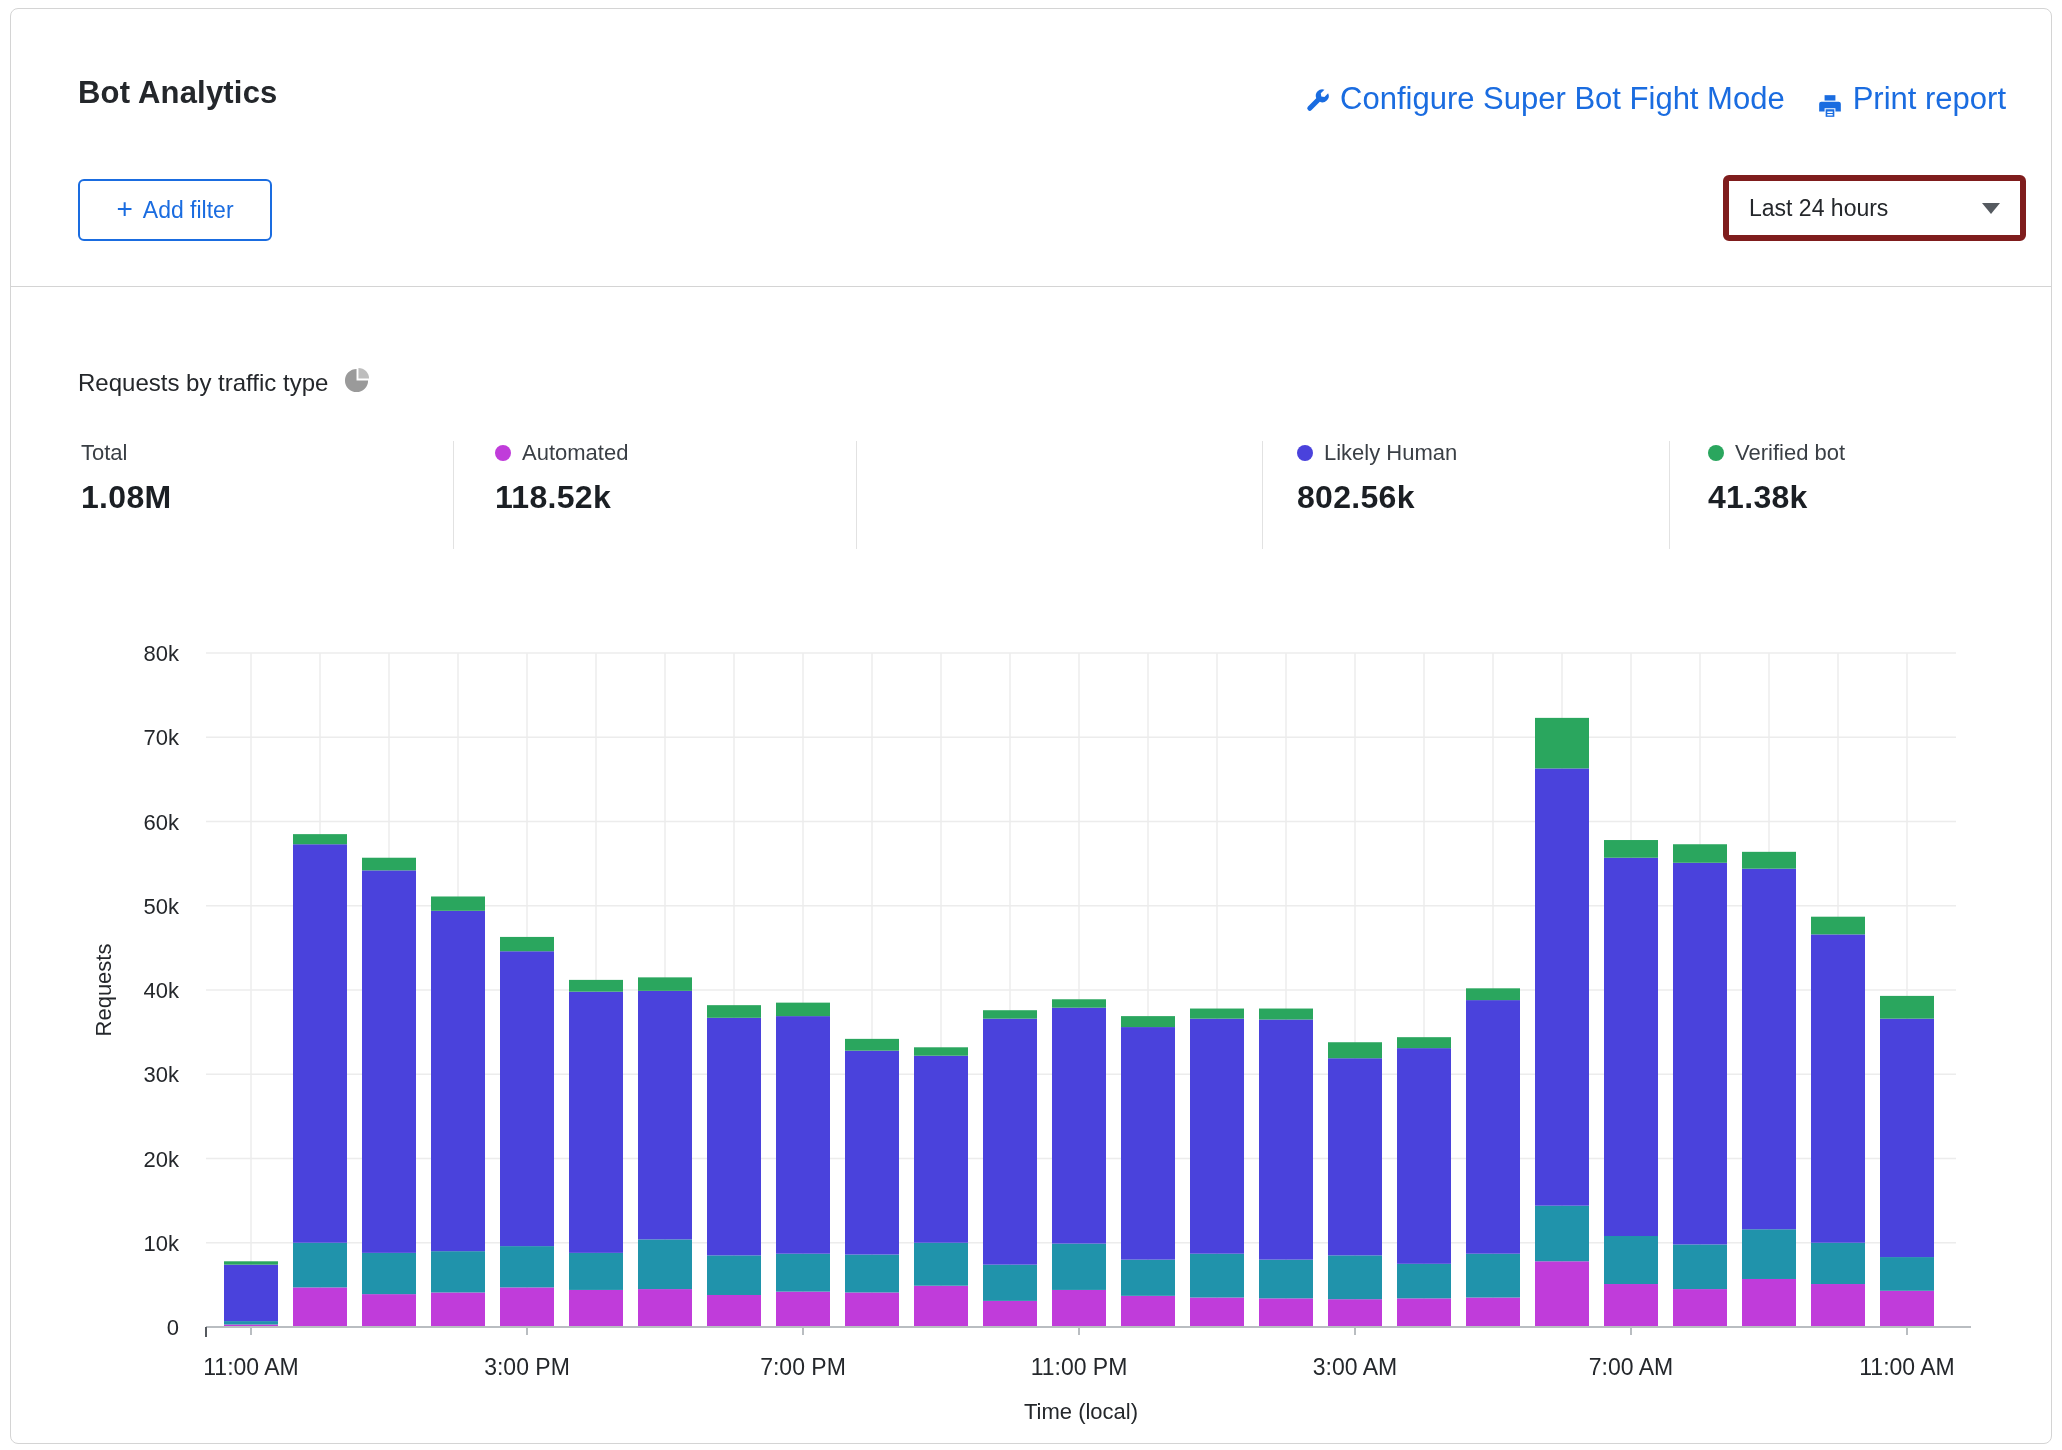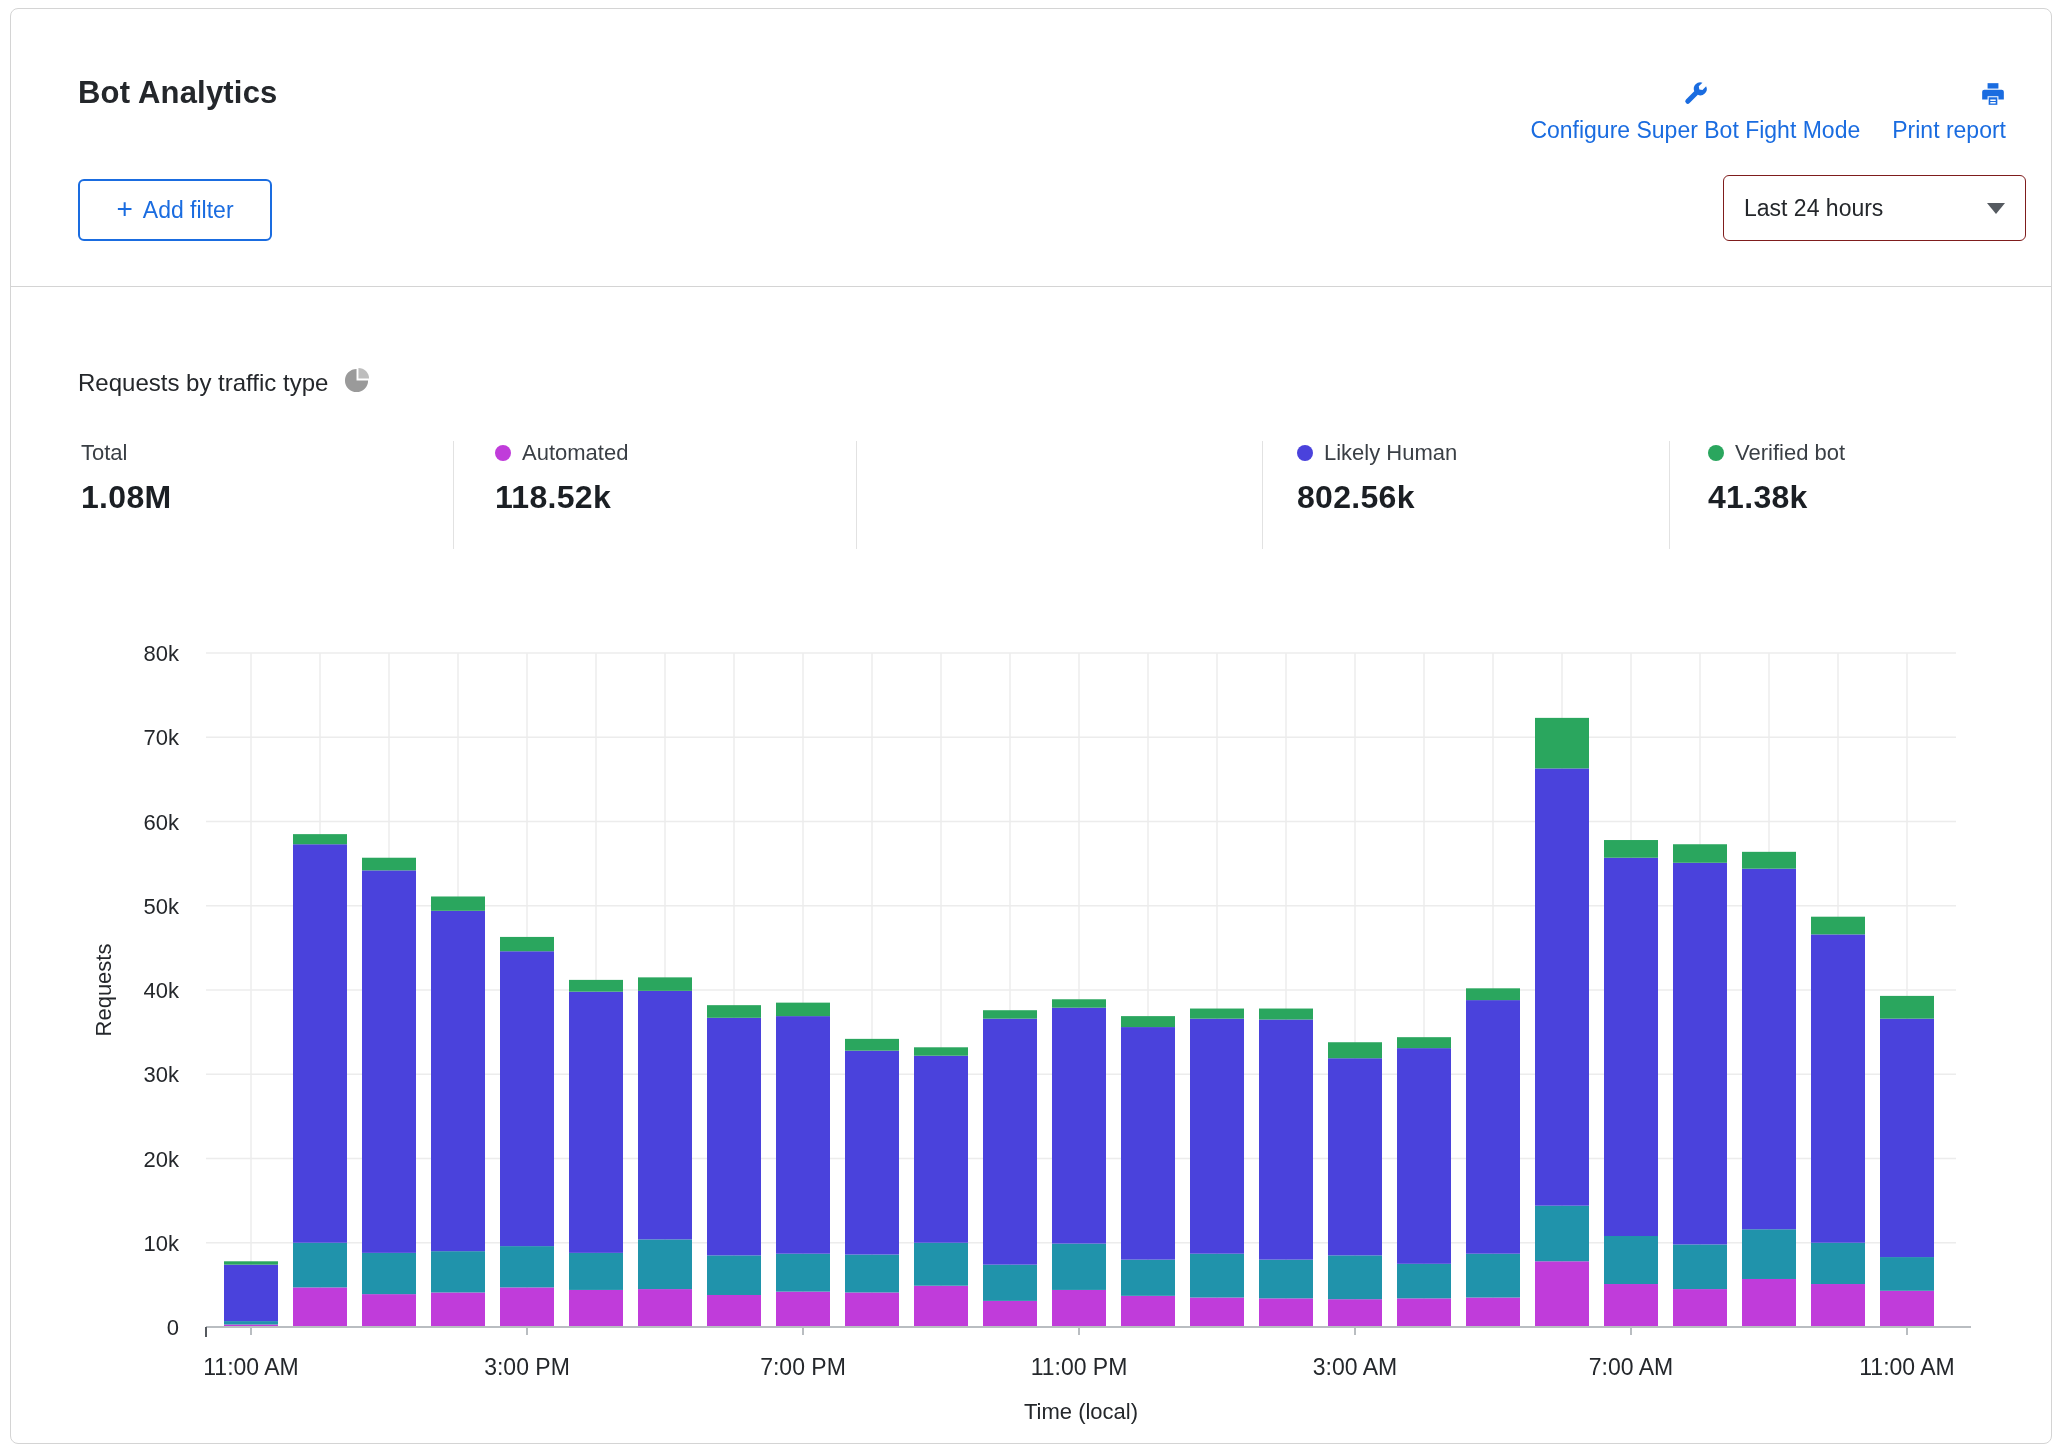--- a/index.html
+++ b/index.html
@@ -2,29 +2,29 @@
 <html><head>
 <meta charset="utf-8">
 <style>
   html,body{margin:0;padding:0;background:#fff;font-family:"Liberation Sans","DejaVu Sans",sans-serif;}
   .page{position:relative;width:2062px;height:1450px;background:#fff;overflow:hidden;}
   .card{position:absolute;left:10px;top:8px;width:2040px;height:1434px;background:#fff;
         border:1px solid #d4d4d4;border-radius:8px;}
   .card-header{position:absolute;left:0;top:0;width:100%;height:277px;border-bottom:1px solid #d4d4d4;}
   .page-title{position:absolute;left:67px;top:66px;font-size:31px;font-weight:700;color:#24272b;letter-spacing:.2px;}
   .header-links{position:absolute;top:72px;right:45px;display:flex;align-items:center;gap:14px;}
-  .hlink{display:flex;align-items:center;gap:10px;color:#1a6ce0;font-size:23px;text-decoration:none;cursor:pointer;flex-direction:column;}
+  .hlink{display:flex;align-items:center;gap:10px;color:#1a6ce0;font-size:31px;text-decoration:none;cursor:pointer;}
   .hlink + .hlink{margin-left:18px;align-items:flex-end;}
   .hicon{width:26px;height:26px;flex:0 0 auto;}
   .add-filter-btn{position:absolute;left:67px;top:170px;width:194px;height:62px;background:#fff;
         border:2px solid #1a6ce0;border-radius:6px;color:#1a6ce0;font-size:23px;
         display:flex;align-items:center;justify-content:center;gap:10px;cursor:pointer;font-family:inherit;}
   .add-filter-btn .plus{font-size:28px;font-weight:400;line-height:1;margin-top:-2px;}
   .dropdown{position:absolute;left:1712px;top:166px;width:303px;height:66px;background:#fff;
-        border:1px solid #7f1d1d;border-radius:6px;display:flex;align-items:center;
+        border:6px solid #7f1d1d;border-radius:6px;display:flex;align-items:center;
         padding:0 20px;box-sizing:border-box;font-size:23px;color:#24272b;cursor:pointer;}
   .caret{margin-left:auto;width:0;height:0;border-left:9px solid transparent;border-right:9px solid transparent;
         border-top:11px solid #555a60;}
   .section-title-row{position:absolute;left:67px;top:358px;display:flex;align-items:center;gap:16px;}
   .section-title{font-size:24px;font-weight:400;color:#24272b;}
   .stats-row{position:absolute;left:0;top:432px;width:100%;height:110px;}
   .stat{position:absolute;top:0;}
   .stat .stat-head{display:flex;align-items:center;gap:11px;height:24px;}
   .stat .dot{width:16px;height:16px;border-radius:50%;flex:0 0 auto;}
   .stat .stat-label{font-size:22px;color:#3a3f45;}

